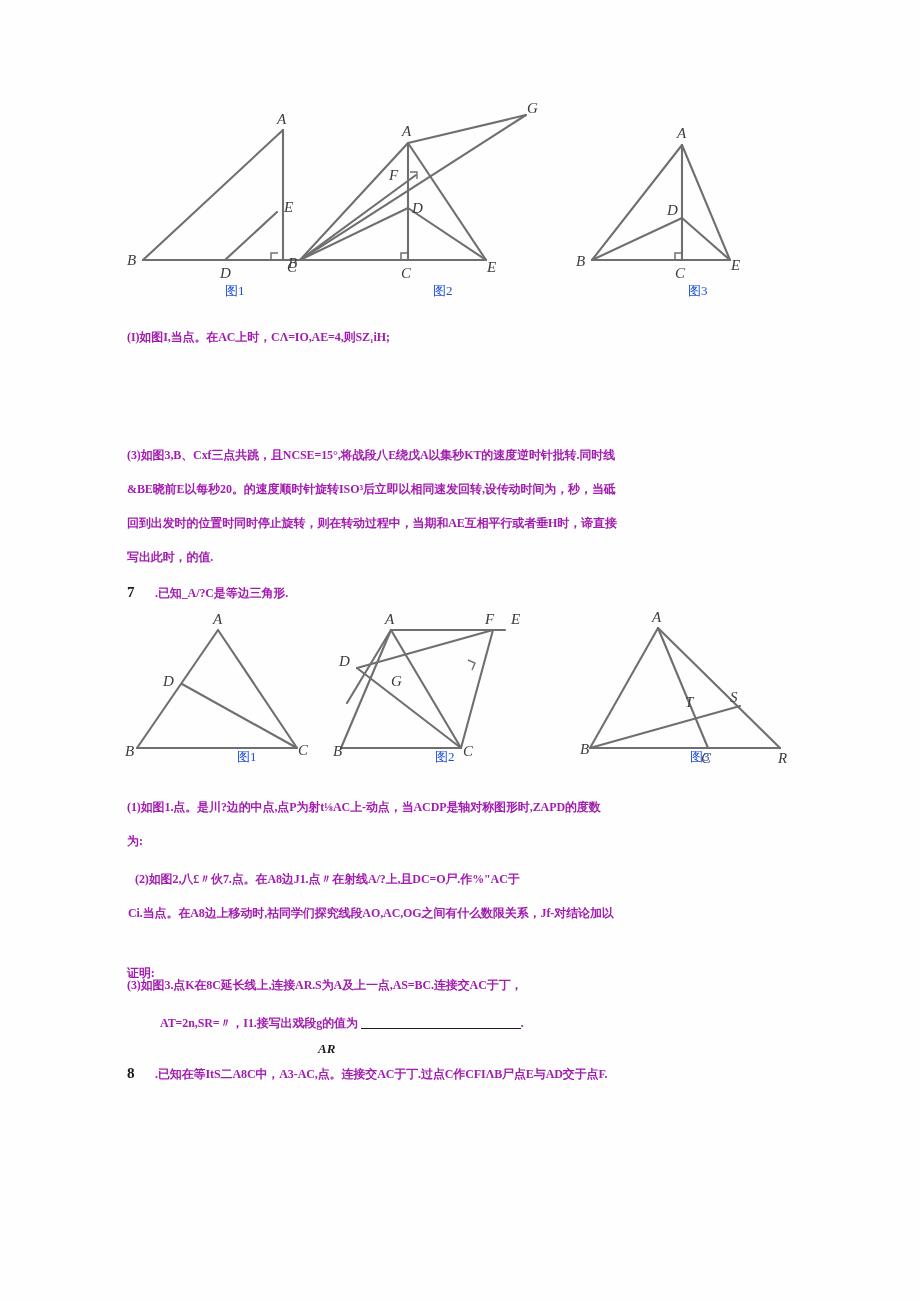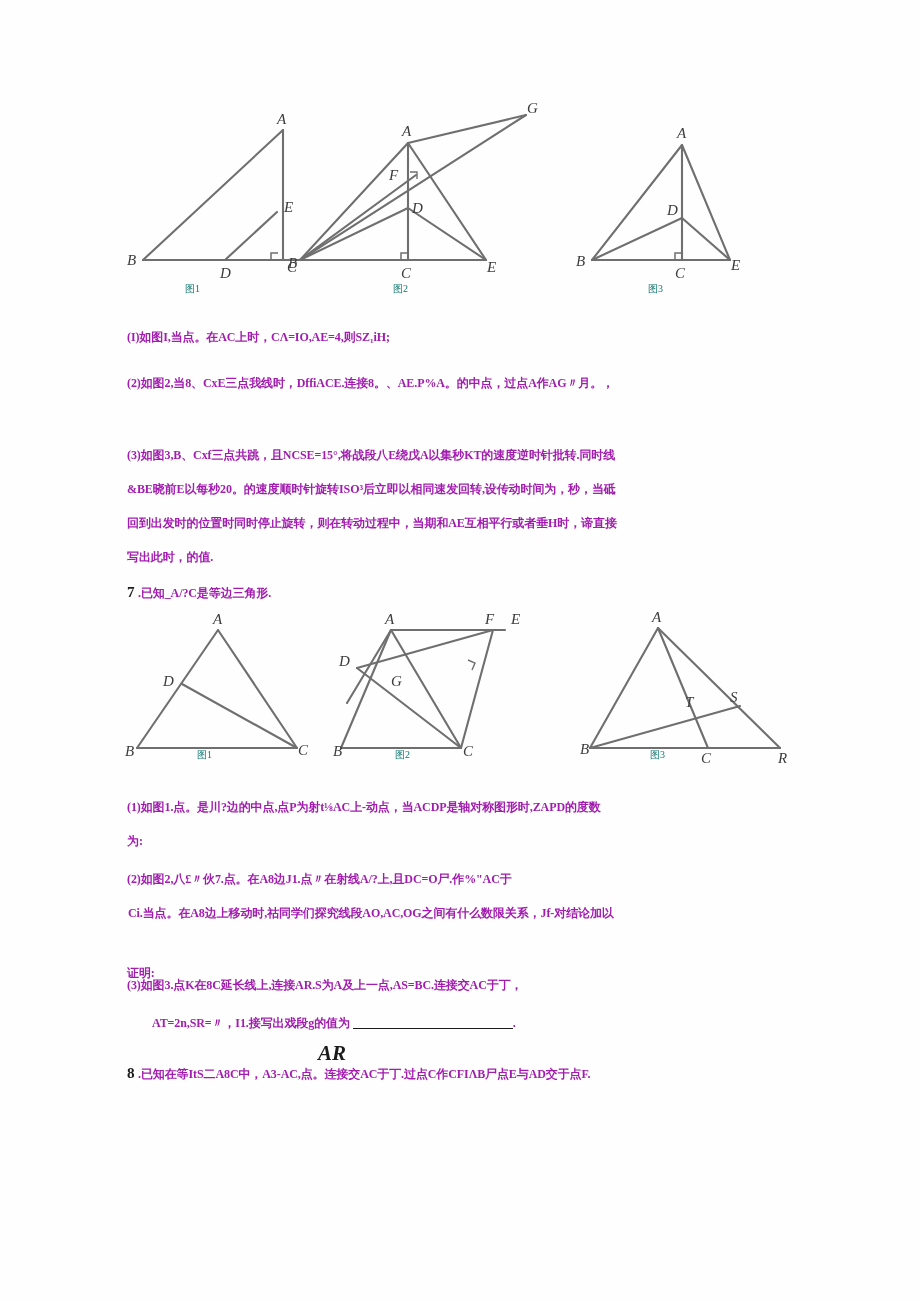--- a/index.html
+++ b/index.html
@@ -32,24 +32,25 @@
 
   .fig {
     position: absolute;
     top: 0;
   }
   .fig svg { display: block; }
 
   .fig-caption {
     position: absolute;
     font-family: "Liberation Serif", serif;
-    font-size: 10px;
-    color: #0f766e;
+    font-size: 13px;
+    color: #1d4ed8;
     letter-spacing: 0px;
     white-space: nowrap;
+    margin-left: 40px;
   }
 
   
   .txt {
     position: absolute;
     left: 127px;
     width: 690px;
     font-family: "Liberation Serif", "DejaVu Serif", serif;
     font-size: 12px;
     line-height: 21px;
@@ -63,29 +64,29 @@
     width: 160px;
     border-bottom: 1.4px solid #1b1b1b;
     vertical-align: -2px;
   }
   .frac-den {
     position: absolute;
     left: 318px;
     top: 1041px;
     font-style: italic;
     font-weight: 700;
-    font-size: 21px;
+    font-size: 13px;
   }
   .qnum {
     position: absolute;
     left: 127px;
     font-weight: 700;
     font-size: 15.2px;
   }
-  .qbody { position: absolute; left: 138px; }
+  .qbody { position: absolute; left: 155px; }
 </style>
 </head>
 <body>
 
 <div class="page">
 
   <div class="figure-row" id="figrow1">
 
     <div class="fig" style="left:0px;">
       <svg width="190" height="185" viewBox="0 0 190 185">
@@ -147,21 +148,20 @@
         <text x="105" y="178" font-family="Liberation Serif, serif" font-size="15" font-style="italic" fill="#3c3c3c">C</text>
         <text x="97" y="115" font-family="Liberation Serif, serif" font-size="15" font-style="italic" fill="#3c3c3c">D</text>
         <text x="161" y="170" font-family="Liberation Serif, serif" font-size="15" font-style="italic" fill="#3c3c3c">E</text>
       </svg>
       <div class="fig-caption" style="left:78px; top:182px;">图3</div>
     </div>
   </div>
 
   <div class="txt" style="top:327px;">(I)如图I,当点。在AC上时，CΛ=IO,AE=4,则SZ₁iH;</div>
 
-  <div class="txt" style="top:373px;">(2)如图2,当8、CxE三点我线时，DffiACE.连接8。、AE.P%A。的中点，过点A作AG〃月。，</div>
 
   <div class="txt" style="top:445px;">(3)如图3,B、Cxf三点共跳，且NCSE=15°,将战段八E绕戊A以集秒KT的速度逆时针批转.同时线</div>
   <div class="txt" style="top:479px;">&amp;BE晓前E以每秒20。的速度顺时针旋转ISO³后立即以相同速发回转,设传动时间为，秒，当砥</div>
   <div class="txt" style="top:547px;">写出此时，的值.</div>
   <div class="txt" style="top:513px;">回到出发时的位置时同时停止旋转，则在转动过程中，当期和AE互相平行或者垂H时，谛直接</div>
 
   <div class="qnum" style="top:583px;">7</div>
   <div class="txt qbody" style="top:583px;">.已知_A/?C是等边三角形.</div>
 
   <div class="figure-row" id="figrow2">
@@ -223,27 +223,27 @@
         <text x="150" y="94" font-family="Liberation Serif, serif" font-size="15" font-style="italic" fill="#3c3c3c">S</text>
         <text x="105" y="99" font-family="Liberation Serif, serif" font-size="15" font-style="italic" fill="#3c3c3c">T</text>
       </svg>
       <div class="fig-caption" style="left:70px; top:140px;">图3</div>
     </div>
   </div>
 
   <div class="txt" style="top:797px;">(1)如图1.点。是川?边的中点,点P为射t⅛AC上-动点，当ACDP是轴对称图形时,ZAPD的度数</div>
   <div class="txt" style="top:831px;">为:</div>
 
-  <div class="txt" style="top:869px;">(2)如图2,八£〃伙7.点。在A8边J1.点〃在射线A/?上,且DC=O尸.作%"AC于</div>
+  <div class="txt" style="top:869px;margin-left:8px;">(2)如图2,八£〃伙7.点。在A8边J1.点〃在射线A/?上,且DC=O尸.作%"AC于</div>
   <div class="txt" style="left:128px; top:903px;">Ci.当点。在A8边上移动时,祜同学们探究线段AO,AC,OG之间有什么数限关系，Jf-对结论加以</div>
   <div class="txt" style="top:937px;margin-top:26px;">证明:</div>
 
   <div class="txt" style="top:975px;">(3)如图3.点K在8C延长线上,连接AR.S为A及上一点,AS=BC.连接交AC于丁，</div>
 
-  <div class="txt" style="left:152px; top:1013px;font-family:Liberation Serif, serif;">
+  <div class="txt" style="left:160px; top:1013px;font-family:Liberation Serif, serif;">
     <span>AT=2n,SR=〃，I1.接写出戏段g的值为</span>
     <span class="blank-ul"></span><span>.</span>
   </div>
   <div class="frac-den">AR</div>
 
   <div class="qnum" style="top:1064px;">8</div>
   <div class="txt qbody" style="top:1064px;">.已知在等ItS二A8C中，A3-AC,点。连接交AC于丁.过点C作CFIΛB尸点E与AD交于点F.</div>
 
 </div>
 

